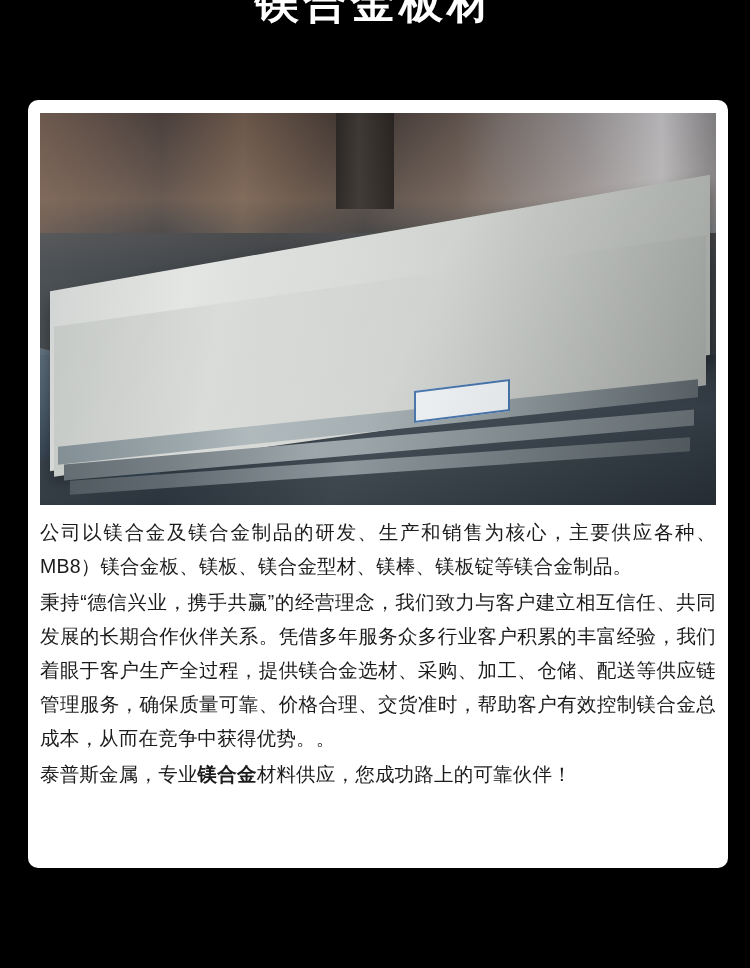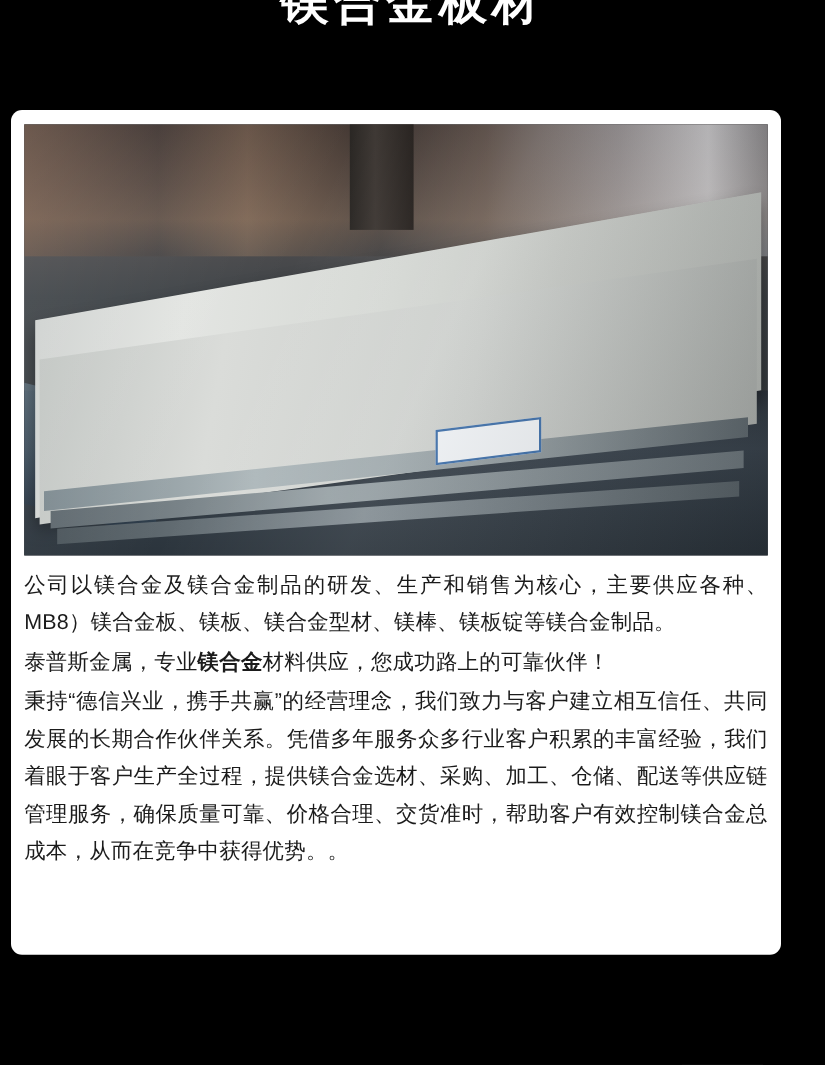--- a/index.html
+++ b/index.html
@@ -30,21 +30,21 @@
     font-size: 44px;
     font-weight: 700;
     letter-spacing: 4px;
     line-height: 56px;
     white-space: nowrap;
     overflow: hidden;
   }
   
   .card {
     position: absolute;
-    left: 10px;
+    left: 28px;
     top: 100px;
     width: 700px;
     height: 768px;
     background: #ffffff;
     border-radius: 10px;
     box-sizing: border-box;
     padding: 13px 12px 12px 12px;
     overflow: hidden;
   }
   .photo {
@@ -164,20 +164,20 @@
       <div class="sheet-top2"></div>
       <div class="edge1"></div>
       <div class="edge2"></div>
       <div class="edge3"></div>
       <div class="label-tag"></div>
       <div class="sheen"></div>
     </div>
 
     <div class="body-text">
       <p class="para">公司以镁合金及镁合金制品的研发、生产和销售为核心，主要供应各种、MB8）镁合金板、镁板、镁合金型材、镁棒、镁板锭等镁合金制品。</p>
+      <p class="para">秉持“德信兴业，携手共赢”的经营理念，我们致力与客户建立相互信任、共同发展的长期合作伙伴关系。凭借多年服务众多行业客户积累的丰富经验，我们着眼于客户生产全过程，提供镁合金选材、采购、加工、仓储、配送等供应链管理服务，确保质量可靠、价格合理、交货准时，帮助客户有效控制镁合金总成本，从而在竞争中获得优势。。</p>
       <p class="para">
         <span>泰普斯金属，专业</span><span class="bold-kw">镁合金</span><span>材料供应，您成功路上的可靠伙伴！</span>
       </p>
-      <p class="para">秉持“德信兴业，携手共赢”的经营理念，我们致力与客户建立相互信任、共同发展的长期合作伙伴关系。凭借多年服务众多行业客户积累的丰富经验，我们着眼于客户生产全过程，提供镁合金选材、采购、加工、仓储、配送等供应链管理服务，确保质量可靠、价格合理、交货准时，帮助客户有效控制镁合金总成本，从而在竞争中获得优势。。</p>
     </div>
 
   </div>
 </div>
 
 </body></html>

